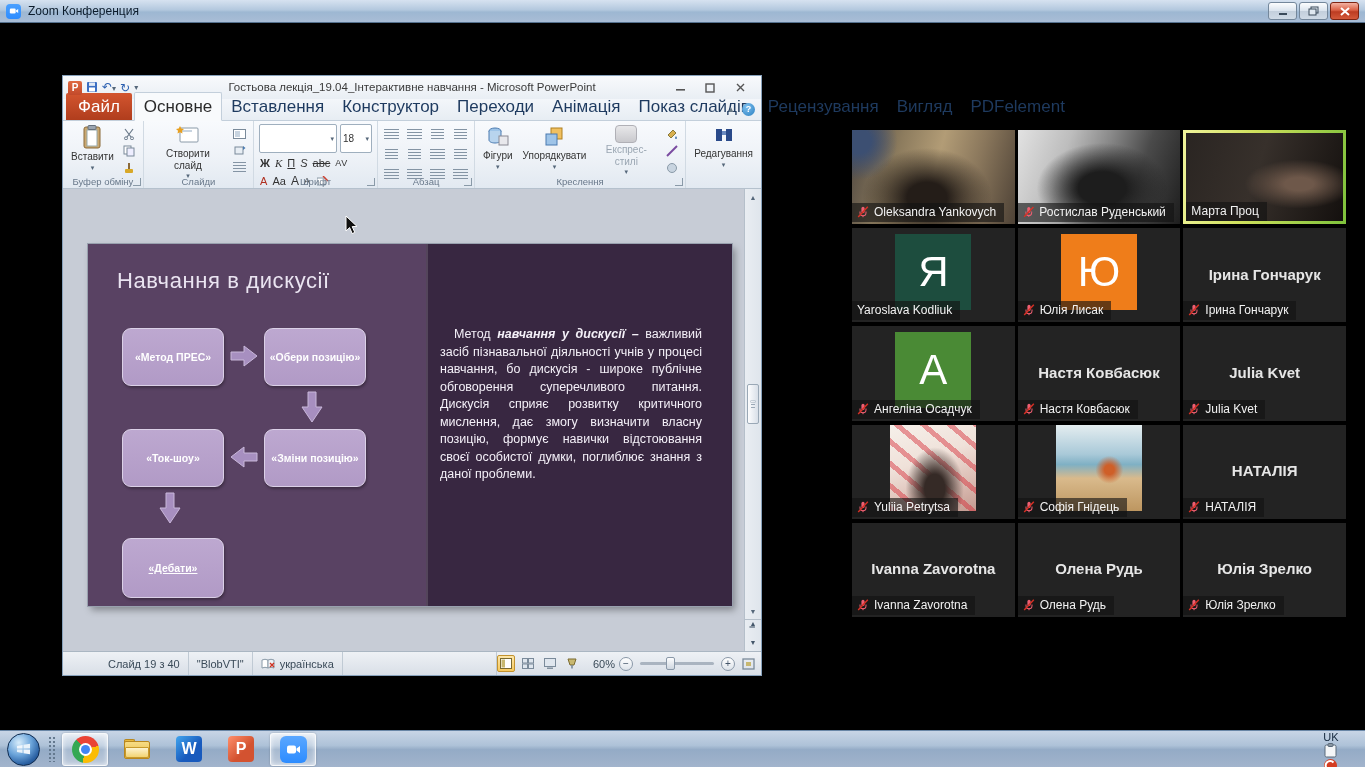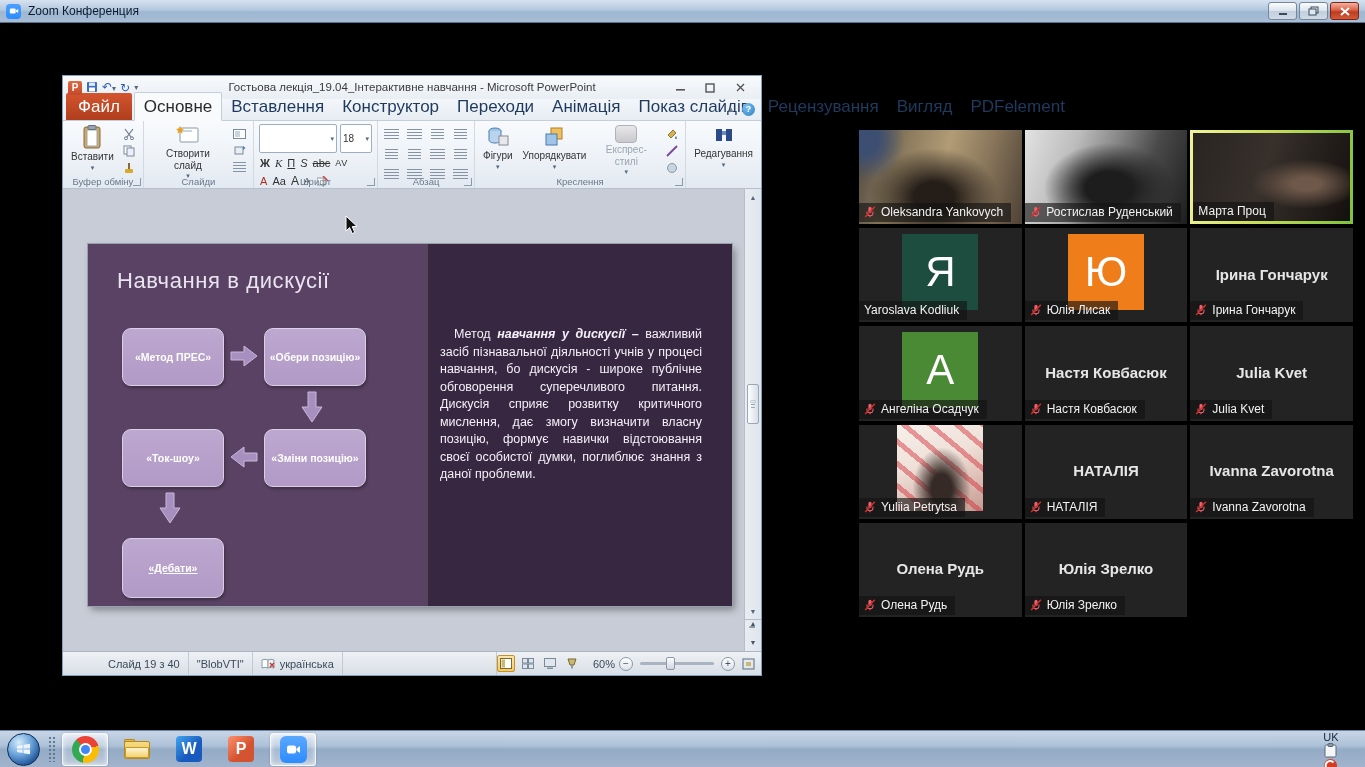--- a/index.html
+++ b/index.html
@@ -89,21 +89,21 @@
   .view-btn.on { background:linear-gradient(#fde6a8,#f7c95e); border:1px solid #c2922e; }
   .zslider { width:74px; height:3px; background:#aab4c0; border-radius:2px; position:relative; margin:0 3px; }
   .zthumb { position:absolute; left:26px; top:-5px; width:9px; height:13px; background:linear-gradient(#fdfdfe,#cfd7e0); border:1px solid #8a98a8; border-radius:2px; }
   .zbtn { width:14px; height:14px; border-radius:50%; border:1px solid #8a98a8; background:linear-gradient(#fff,#dde3ea); text-align:center; line-height:12px; font-size:10px; color:#44566a; }
 
   
   .cursor { position:absolute; left:345px; top:215px; z-index:60; }
 
   
   .grid { position:absolute; left:852px; top:130px; width:494px; height:487px; display:grid;
-    grid-template-columns:repeat(3,1fr); grid-template-rows:repeat(5,1fr); gap:4px 3px; z-index:5;margin-left:7px; }
+    grid-template-columns:repeat(3,1fr); grid-template-rows:repeat(5,1fr); gap:4px 3px; z-index:5; }
   .tile { position:relative; background:#232323; overflow:hidden; }
   .tile.active { border:3px solid; border-image:linear-gradient(100deg,#eff39a,#cfe05c 40%,#7fc23c) 1; }
   .vid { position:absolute; inset:0; }
   .vid.warm { background:
     radial-gradient(circle at 4% 12%, #3c4f72 0 7%, rgba(60,79,114,0) 22%),
     radial-gradient(ellipse at 46% 72%, #241d18 0 16%, rgba(36,29,24,0) 52%),
     linear-gradient(105deg,#4d4640 0%,#8d7c5e 28%,#b29c76 50%,#8a775c 72%,#4e4236 100%); }
   .vid.bw { background:
     radial-gradient(ellipse at 52% 62%, #1d1d1d 0 20%, rgba(29,29,29,0) 55%),
     linear-gradient(110deg,#e2e2e2 0%,#bdbdbd 28%,#8a8a8a 48%,#4a4a4a 70%,#1e1e1e 100%); }
@@ -671,20 +671,34 @@
             <rect x="4.4" y="0.8" width="3.2" height="6.2" rx="1.6"></rect>
             <path d="M2.5 5.5v1.2a3.5 3.5 0 0 0 7 0V5.5h-1v1.2a2.5 2.5 0 0 1-5 0V5.5z"></path>
             <rect x="5.5" y="9.2" width="1" height="2"></rect>
           </g>
           <line x1="1.2" y1="11" x2="10.8" y2="0.8" stroke="#d93025" stroke-width="1.4"></line>
         </svg>
         <span>Yuliia Petrytsa</span>
       </div>
     </div>
     <div class="tile">
+      <div class="photo beach"></div>
+      <div class="nlabel">
+        <svg width="12" height="12" viewBox="0 0 12 12">
+          <g fill="#ed5f72">
+            <rect x="4.4" y="0.8" width="3.2" height="6.2" rx="1.6"></rect>
+            <path d="M2.5 5.5v1.2a3.5 3.5 0 0 0 7 0V5.5h-1v1.2a2.5 2.5 0 0 1-5 0V5.5z"></path>
+            <rect x="5.5" y="9.2" width="1" height="2"></rect>
+          </g>
+          <line x1="1.2" y1="11" x2="10.8" y2="0.8" stroke="#d93025" stroke-width="1.4"></line>
+        </svg>
+        <span>Софія Гнідець</span>
+      </div>
+    </div>
+    <div class="tile">
       <div class="bigname">НАТАЛІЯ</div>
       <div class="nlabel">
         <svg width="12" height="12" viewBox="0 0 12 12">
           <g fill="#ed5f72">
             <rect x="4.4" y="0.8" width="3.2" height="6.2" rx="1.6"></rect>
             <path d="M2.5 5.5v1.2a3.5 3.5 0 0 0 7 0V5.5h-1v1.2a2.5 2.5 0 0 1-5 0V5.5z"></path>
             <rect x="5.5" y="9.2" width="1" height="2"></rect>
           </g>
           <line x1="1.2" y1="11" x2="10.8" y2="0.8" stroke="#d93025" stroke-width="1.4"></line>
         </svg>

